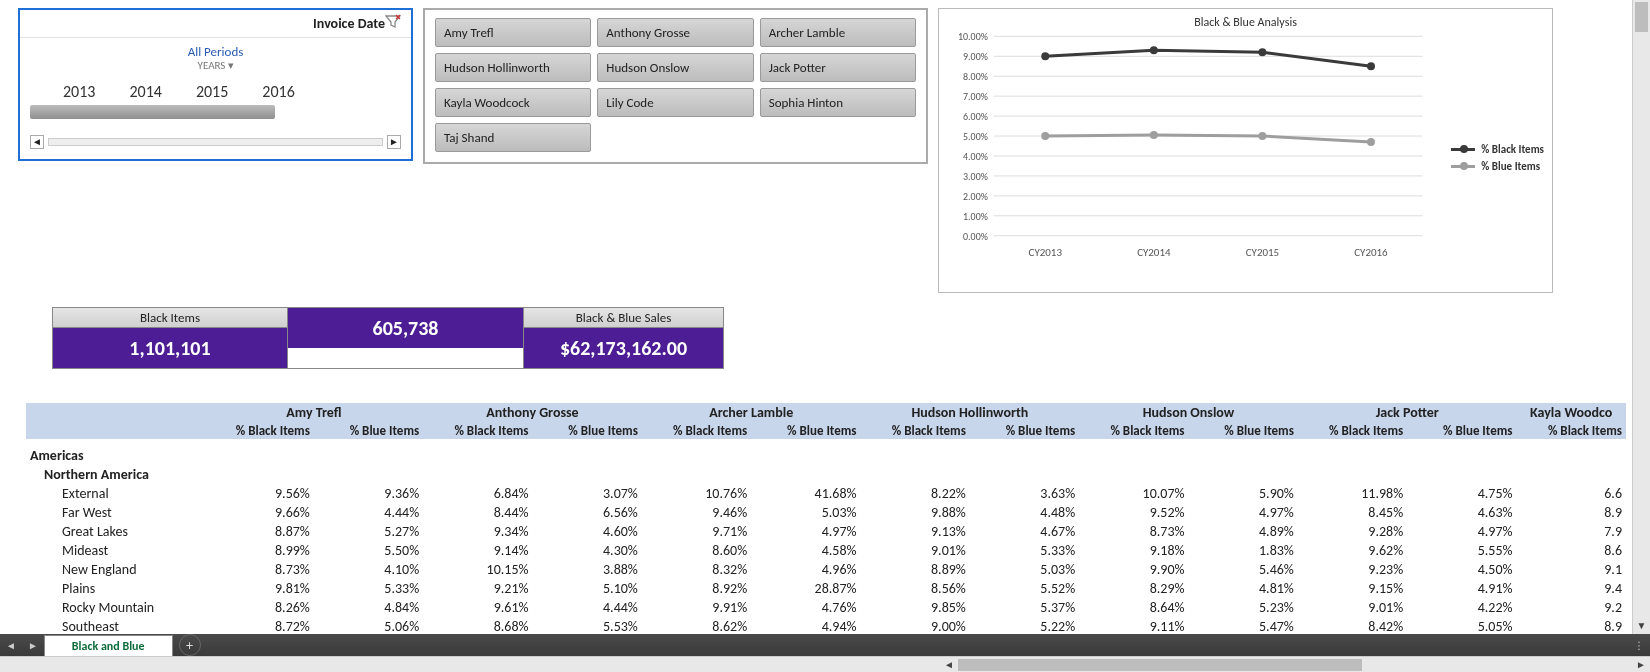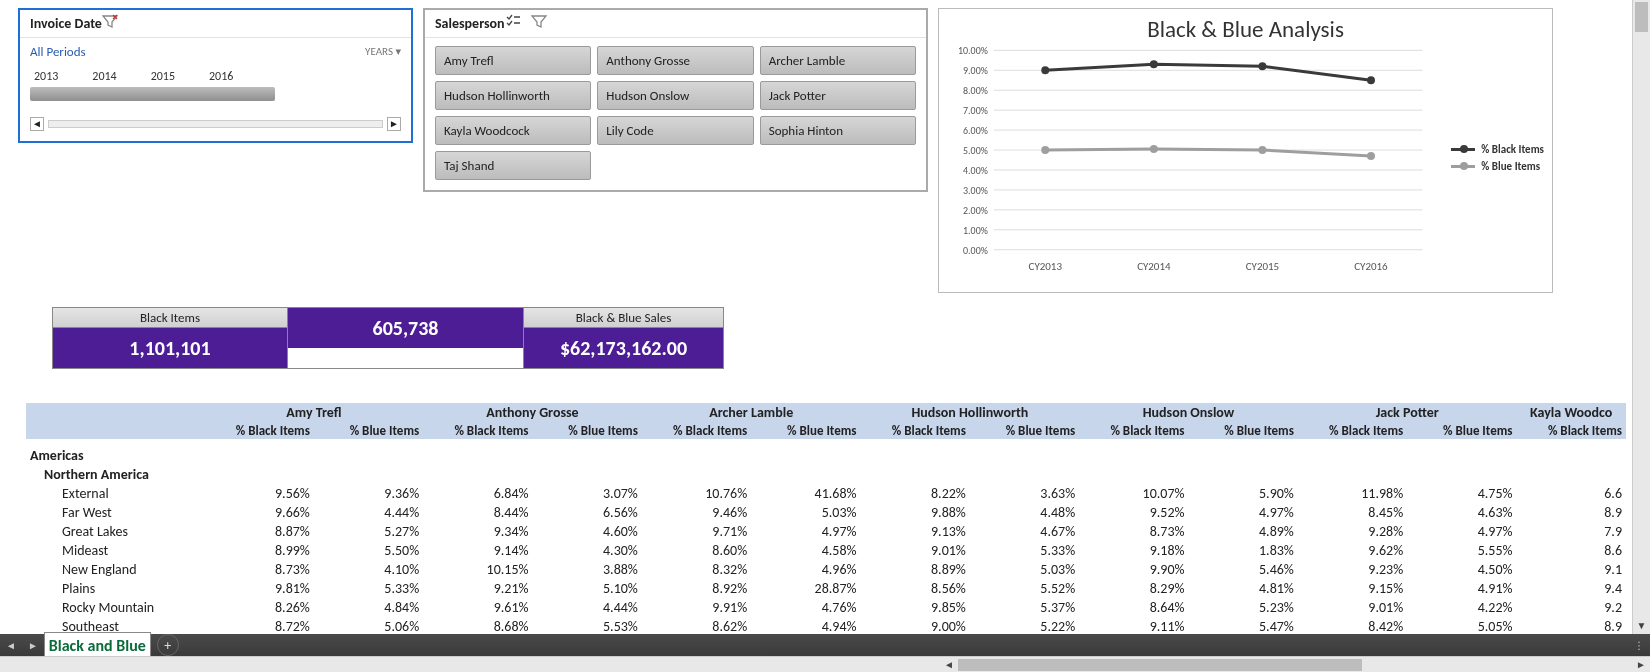--- a/index.html
+++ b/index.html
@@ -3,53 +3,53 @@
 <meta charset="utf-8">
 <style>
   * { box-sizing: border-box; margin: 0; padding: 0; }
   body { font-family: "Segoe UI", Calibri, Arial, sans-serif; font-size: 13px; background:#fff; color:#222; }
   .workspace { width:1650px; height:672px; position:relative; overflow:hidden; background:#fff; }
   .vscroll { position:absolute; right:0; top:0; width:18px; height:634px; background:#e8e8e8; border-left:1px solid #ccc; }
   .vscroll .thumb { position:absolute; left:2px; right:2px; top:2px; height:30px; background:#bdbdbd; }
   .vscroll .arrow { position:absolute; left:0; right:0; height:16px; text-align:center; font-size:10px; color:#444; line-height:16px; cursor:pointer; }
   .tabbar { position:absolute; left:0; right:0; bottom:16px; height:22px; background:linear-gradient(#4a4a4a,#3a3a3a); display:flex; align-items:center; }
   .tabbar .nav { color:#ccc; font-size:10px; padding:0 6px; cursor:pointer; }
-  .tabbar .tab { background:#fff; color:#0a6b3a; font-weight:bold; padding:3px 4px; border:1px solid #888; border-bottom:none; font-size:16px; cursor:pointer; }
+  .tabbar .tab { background:#fff; color:#0a6b3a; font-weight:bold; padding:3px 27px; border:1px solid #888; border-bottom:none; font-size:12px; cursor:pointer; }
   .tabbar .addtab { color:#ddd; width:22px; height:22px; display:flex; align-items:center; justify-content:center; font-size:14px; cursor:pointer; margin-left:6px; border:1px solid #666; border-radius:50%; }
   .hscroll { position:absolute; left:0; right:0; bottom:0; height:16px; background:#e8e8e8; border-top:1px solid #ccc; display:flex; }
   .hscroll .grip { width:940px; }
   .hscroll .arrow { width:18px; text-align:center; font-size:10px; color:#444; line-height:16px; cursor:pointer; }
   .hscroll .track { flex:1; position:relative; }
   .hscroll .thumb { position:absolute; top:2px; left:0; height:12px; width:60%; background:#bdbdbd; }
 
   
   .toprow { display:flex; gap:10px; padding:8px 10px 4px 18px; align-items:flex-start; }
   .slicer { border:2px solid #aaa; background:#fff; }
   .slicer.sel { border-color:#1e6fd6; }
-  .slicer-head { display:flex; align-items:center; justify-content:flex-start; padding:4px 10px; border-bottom:1px solid #e2e2e2; }
+  .slicer-head { display:flex; align-items:center; justify-content:flex-end; padding:4px 10px; border-bottom:1px solid #e2e2e2; }
   .slicer-head .title { font-weight:bold; font-size:14px; }
   .slicer-head .icons { display:flex; gap:10px; align-items:center; }
   .icon-btn { cursor:pointer; color:#555; stroke:#555; }
   .timeline { width:395px; }
   .timeline-body { padding:6px 10px 10px 10px; }
-  .timeline-body .allp { color:#2a5db0; font-size:13px; margin-bottom:10px; display:flex; justify-content:space-between; align-items:center; }
+  .timeline-body .allp { color:#2a5db0; font-size:13px; margin-bottom:10px; display:flex; justify-content:space-between; align-items:center;flex-direction:column; }
   .timeline-body .years-toggle { color:#777; font-size:11px; cursor:pointer; }
-  .tl-labels { display:flex; gap:34px; font-size:12px; color:#333; margin-bottom:4px; padding-left:4px; }
+  .tl-labels { display:flex; gap:34px; font-size:16px; color:#333; margin-bottom:4px; padding-left:4px;margin-left:29px; }
   .tl-bar { height:14px; background:linear-gradient(#bcbcbc,#8f8f8f); width:66%; border-radius:2px; margin-bottom:16px; }
   .tl-scroll { display:flex; align-items:center; gap:4px; }
   .tl-scroll .arrow { width:14px; height:14px; border:1px solid #aaa; text-align:center; font-size:10px; line-height:12px; cursor:pointer; }
   .tl-scroll .track { flex:1; height:8px; background:#eee; border:1px solid #ccc; }
 
   .sp-slicer { width:505px; }
   .sp-grid { padding:8px 10px 10px 10px; display:grid; grid-template-columns:1fr 1fr 1fr; gap:6px; }
   .sp-btn { background:linear-gradient(#d6d6d6,#bcbcbc); border:1px solid #9a9a9a; padding:6px 8px; font-size:13px; color:#222; cursor:pointer; text-align:left; border-radius:2px; }
 
   
   .chartbox { border:1px solid #bbb; width:615px; height:285px; position:relative; }
-  .chartbox .ctitle { text-align:center; font-size:23px; color:#333; padding:6px 0 2px 0; }
+  .chartbox .ctitle { text-align:center; font-size:12px; color:#333; padding:6px 0 2px 0; }
   .chart-svg { width:100%; height:235px; }
   .legend { position:absolute; right:8px; top:130px; font-size:11px; color:#333; }
   .legend div { display:flex; align-items:center; gap:6px; margin:4px 0; font-weight:bold; }
   .legend .sw { width:24px; height:3px; position:relative; }
   .legend .sw::after { content:""; position:absolute; left:9px; top:-3px; width:8px; height:8px; border-radius:50%; }
 
   
   .cards { display:flex; margin:10px 0 0 52px; }
   .card { border:1px solid #888; }
   .card .chead { background:linear-gradient(#e5e5e5,#d0d0d0); text-align:center; font-size:13px; padding:2px 0; border-bottom:1px solid #888; font-weight:500; }
@@ -110,35 +110,20 @@
         <div class="tl-bar"></div>
         <div class="tl-scroll">
           <span class="arrow">◄</span>
           <div class="track"></div>
           <span class="arrow">►</span>
         </div>
       </div>
     </div>
 
     <div class="slicer sp-slicer">
-      <div class="slicer-head">
-        <span class="title">Salesperson</span>
-        <span class="icons">
-          <span class="icon-btn">
-            <svg width="16" height="16" viewBox="0 0 16 16" fill="none" stroke="#444" stroke-width="1.3">
-              <path d="M2 3l2 2 3-4M2 9l2 2 3-4M9 3h6M9 9h6"></path>
-            </svg>
-          </span>
-          <span class="icon-btn">
-            <svg width="16" height="16" viewBox="0 0 16 16" fill="none" stroke="#888" stroke-width="1.3">
-              <path d="M1 2h14l-5 6v5l-4-2V8z"></path>
-            </svg>
-          </span>
-        </span>
-      </div>
       <div class="sp-grid" id="sp-grid">
           <div class="sp-btn">Amy Trefl</div>
           <div class="sp-btn">Anthony Grosse</div>
           <div class="sp-btn">Archer Lamble</div>
           <div class="sp-btn">Hudson Hollinworth</div>
           <div class="sp-btn">Hudson Onslow</div>
           <div class="sp-btn">Jack Potter</div>
           <div class="sp-btn">Kayla Woodcock</div>
           <div class="sp-btn">Lily Code</div>
           <div class="sp-btn">Sophia Hinton</div>

